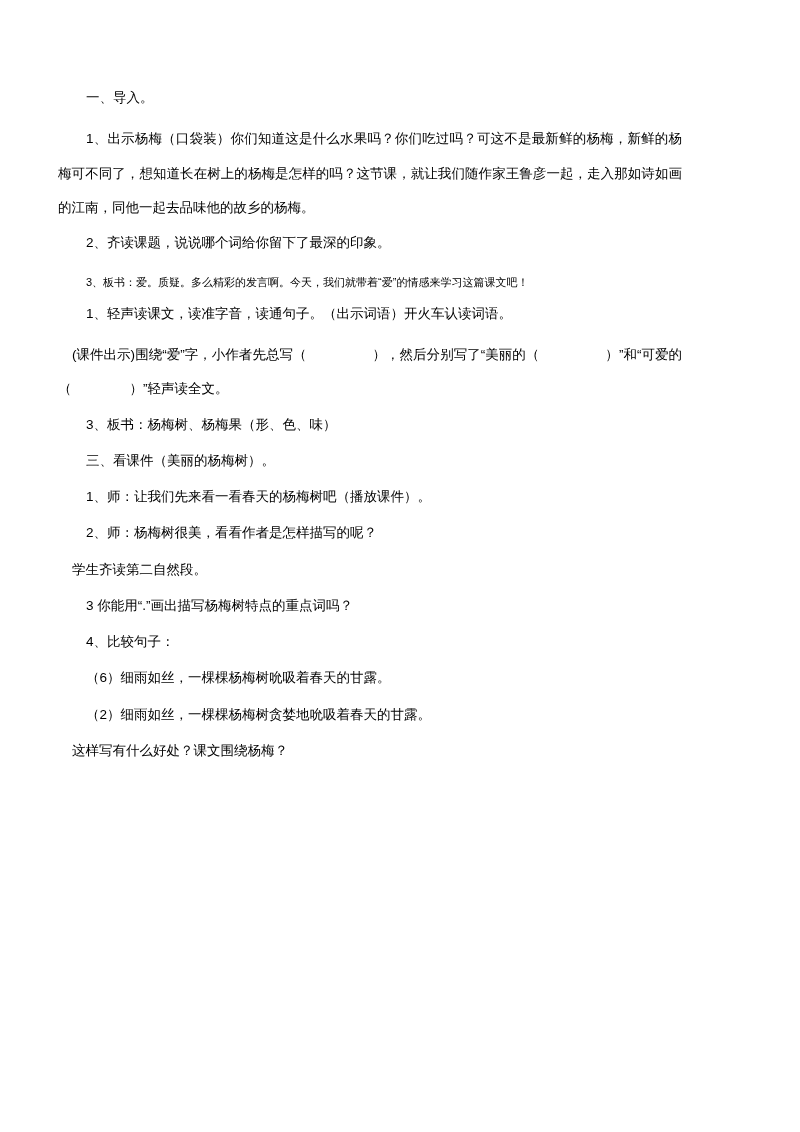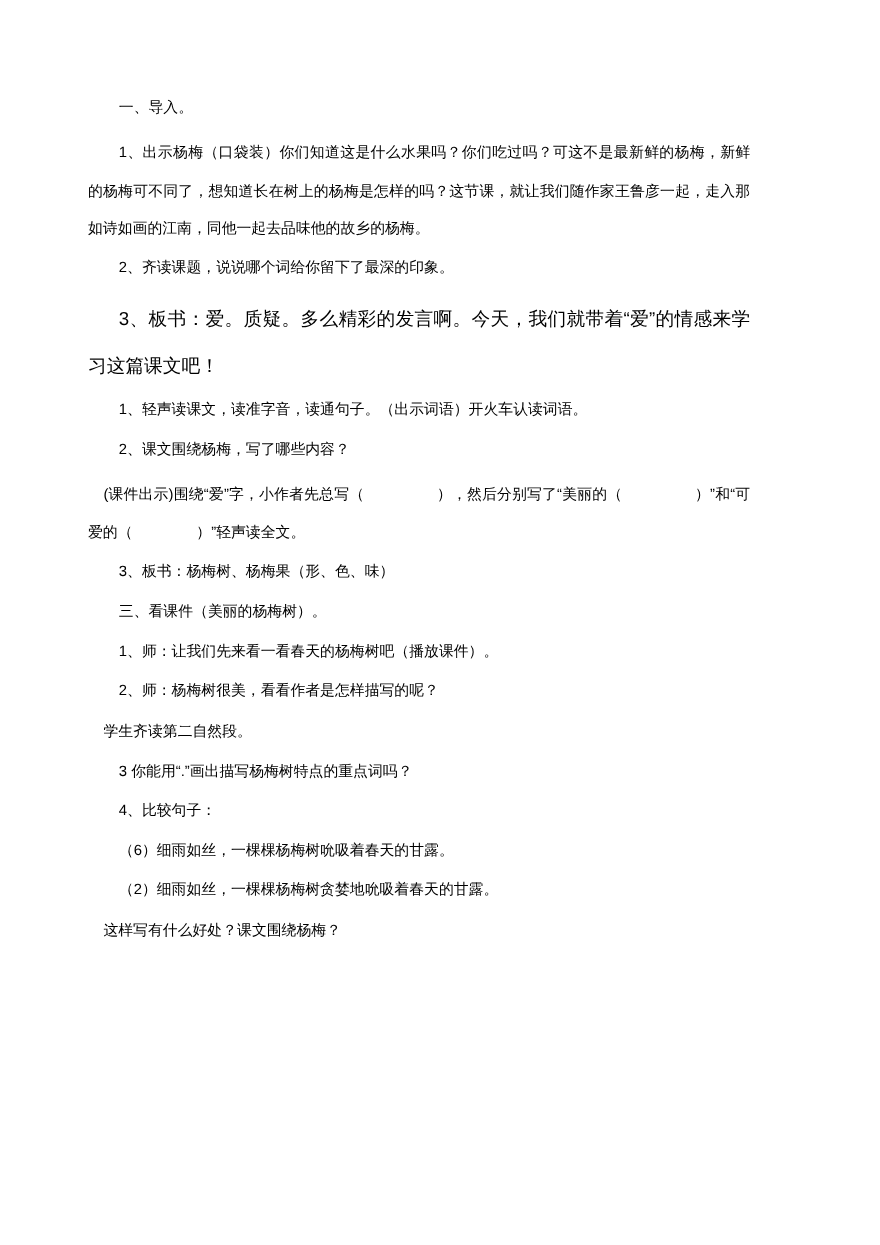--- a/index.html
+++ b/index.html
@@ -13,21 +13,21 @@
     font-family: "Liberation Sans", "DejaVu Sans", sans-serif;
     color: #000000;
     overflow: hidden;
   }
   .page {
     position: relative;
     width: 800px;
     height: 919px;
     background: #ffffff;
     box-sizing: border-box;
-    padding: 86px 118px 40px 80px;
+    padding: 86px 118px 40px 58px;
   }
   .doc-body {
     font-size: 13.5px;
     line-height: 1.0;
   }
   
   p {
     margin: 0 0 0 0;
     padding: 0;
   }
@@ -41,21 +41,21 @@
     text-indent: 28px;
   }
   .indent-sm {
     text-indent: 14px;
   }
   .flow {
     line-height: 2.55;
     margin-bottom: 6px;
   }
   .small-num {
-    font-size: 17px;
+    font-size: 11px;
   }
   .blank {
     display: inline-block;
     width: 66px;
   }
   .blank-sm {
     display: inline-block;
     width: 58px;
   }
 </style>
@@ -69,21 +69,20 @@
 
     <p class="para indent flow">1、出示杨梅（口袋装）你们知道这是什么水果吗？你们吃过吗？可这不是最新鲜的杨梅，新鲜的杨梅可不同了，想知道长在树上的杨梅是怎样的吗？这节课，就让我们随作家王鲁彦一起，走入那如诗如画的江南，同他一起去品味他的故乡的杨梅。</p>
 
     <p class="para indent">2、齐读课题，说说哪个词给你留下了最深的印象。</p>
 
     <p class="para indent flow small-num">3、板书：爱。质疑。多么精彩的发言啊。今天，我们就带着“爱”的情感来学习这篇课文吧！</p>
 
 
     <p class="para indent">1、轻声读课文，读准字音，读通句子。（出示词语）开火车认读词语。</p>
 
-    <p class="para indent">2、课文围绕杨梅，写了哪些内容？</p>
 
     <p class="para indent-sm flow"><span>(课件出示)围绕“爱”字，小作者先总写（</span><span class="blank"></span><span>），然后分别写了“美丽的（</span><span class="blank"></span><span>）”</span><span>和“可爱的（</span><span class="blank-sm"></span><span>）”轻声读全文。</span></p>
 
     <p class="para indent">3、板书：杨梅树、杨梅果（形、色、味）</p>
 
     <p class="para indent">三、看课件（美丽的杨梅树）。</p>
 
     <p class="para indent">1、师：让我们先来看一看春天的杨梅树吧（播放课件）。</p>
 
     <p class="para indent">2、师：杨梅树很美，看看作者是怎样描写的呢？</p>

